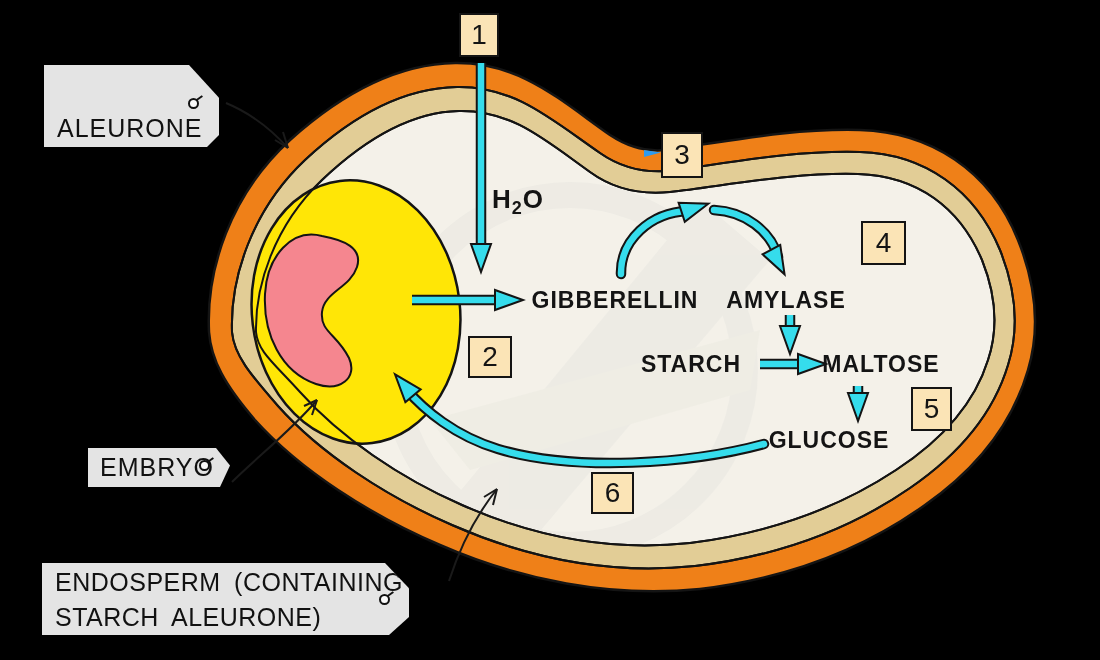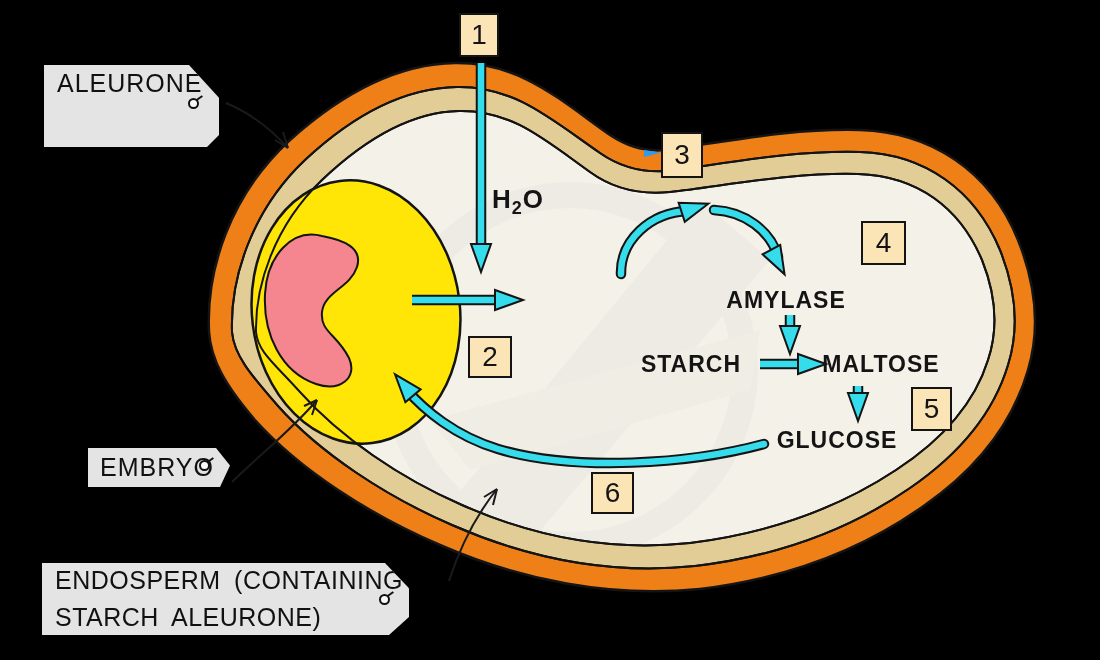--- a/index.html
+++ b/index.html
@@ -1,20 +1,20 @@
 <!DOCTYPE html>
 <html><head>
 <meta charset="utf-8">
 <style>
   html,body{margin:0;padding:0;background:#000;}
   #stage{position:relative;width:1100px;height:660px;background:#000;overflow:hidden;
          font-family:"Liberation Sans",sans-serif;color:#141414;}
   #stage svg{position:absolute;left:0;top:0;}
   .tag{position:absolute;background:#e4e4e4;color:#111;display:flex;flex-direction:column;
-       justify-content:space-between;}
+       justify-content:flex-end;}
   .tag-line{white-space:nowrap;}
   #tag-aleurone{left:44px;top:65px;width:162px;height:82px;font-size:25px;line-height:37px;
        letter-spacing:1px;padding-left:13px;
        clip-path:polygon(0 0,calc(100% - 30px) 0,100% 40%,100% calc(100% - 12px),calc(100% - 12px) 100%,0 100%);}
   #tag-embryo{left:88px;top:448px;width:130px;height:39px;font-size:25px;line-height:39px;
        letter-spacing:1px;padding-left:12px;
        clip-path:polygon(0 0,calc(100% - 14px) 0,100% 45%,calc(100% - 10px) 100%,0 100%);}
   #tag-endosperm{left:42px;top:563px;width:354px;height:72px;font-size:25px;line-height:35px;
        letter-spacing:.5px;word-spacing:6px;padding-left:13px;
        clip-path:polygon(0 0,calc(100% - 24px) 0,100% 35%,100% calc(100% - 18px),calc(100% - 20px) 100%,0 100%);}
@@ -34,21 +34,21 @@
   #step5{left:911px;top:387px;width:41px;height:44px;}
   #step6{left:591px;top:472px;width:43px;height:42px;}
   .mol{position:absolute;font-size:23px;letter-spacing:1px;text-align:center;color:#141414;
        white-space:nowrap;z-index:4;font-weight:bold;}
   #mol-h2o{left:492px;top:184px;font-size:26px;}
   #mol-h2o .subscript{font-size:18px;vertical-align:-6px;}
   #mol-gibberellin{left:530px;top:287px;width:170px;}
   #mol-amylase{left:716px;top:287px;width:140px;}
   #mol-starch{left:631px;top:351px;width:120px;}
   #mol-maltose{left:816px;top:351px;width:130px;}
-  #mol-glucose{left:764px;top:427px;width:130px;margin-left:8px;}
+  #mol-glucose{left:764px;top:427px;width:130px;}
 </style>
 </head>
 <body>
 
 <div id="stage">
 
   <svg width="1100" height="660" viewBox="0 0 1100 660">
     <defs>
       <clipPath id="creamClip">
         <path d="M 256,332 C 255,286 274,226 322,180 C 362,142 408,112 459,111 C 512,110 545,140 590,172
@@ -202,18 +202,19 @@
       <span>4</span>
     </div>
   <div class="step" id="step5">
       <span>5</span>
     </div>
   <div class="step" id="step6">
       <span>6</span>
     </div>
 
   <div class="mol" id="mol-h2o"><span>H</span><span class="subscript">2</span><span>O</span></div>
+  <div class="mol" id="mol-gibberellin">GIBBERELLIN</div>
   <div class="mol" id="mol-starch">STARCH</div>
   <div class="mol" id="mol-amylase">AMYLASE</div>
   <div class="mol" id="mol-maltose">MALTOSE</div>
   <div class="mol" id="mol-glucose">GLUCOSE</div>
 
 </div>
 
 </body></html>

